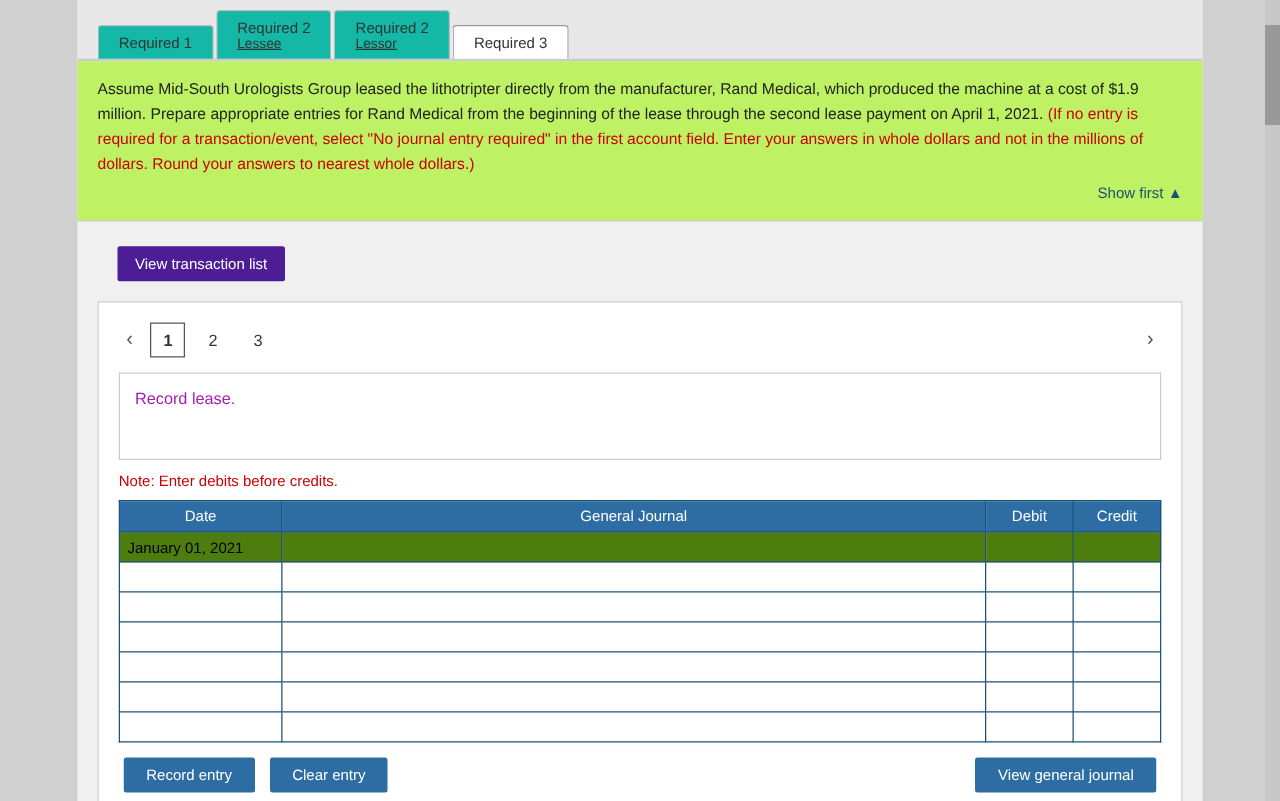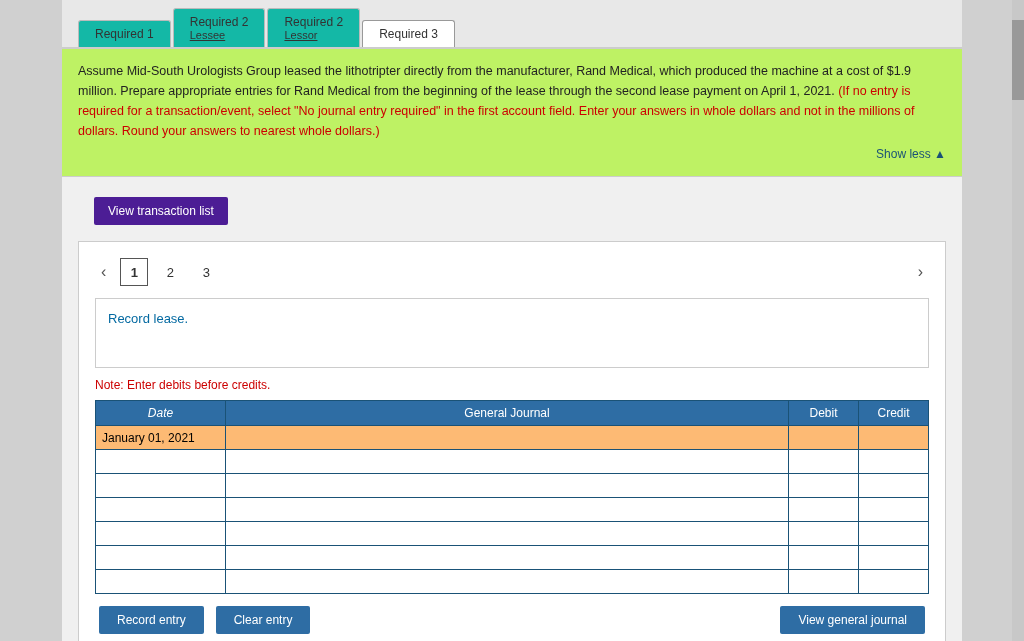--- a/index.html
+++ b/index.html
@@ -143,21 +143,21 @@
       color: #333;
     }
 
     
     .record-lease-box {
       border: 1px solid #ccc;
       padding: 12px;
       min-height: 70px;
       margin-bottom: 10px;
       font-size: 13px;
-      color: #0369a1;
+      color: #a21caf;
     }
 
     .note-text {
       color: #cc0000;
       font-size: 12px;
       margin-bottom: 8px;
     }
 
     
     .journal-table {
@@ -171,21 +171,20 @@
       color: #fff;
       padding: 5px 8px;
       font-size: 12px;
       font-weight: normal;
       border: 1px solid #1a5276;
       text-align: center;
     }
 
     .journal-table th.date-col {
       width: 130px;
-      font-style: italic;
     }
 
     .journal-table th.journal-col {
       text-align: center;
     }
 
     .journal-table th.amount-col {
       width: 70px;
       text-align: center;
     }
@@ -196,21 +195,21 @@
       height: 24px;
       font-size: 12px;
       background: #fff;
     }
 
     .journal-table td.date-cell {
       width: 130px;
     }
 
     .journal-table tr:first-child td {
-      background: #fdba74;
+      background: #4d7c0f;
     }
 
     
     .bottom-buttons {
       display: flex;
       gap: 12px;
       margin-top: 8px;
       padding: 0 4px;
     }
 
@@ -280,21 +279,21 @@
       <span class="tab-line2">Lessor</span>
     </div>
     <div class="tab active">
       <span>Required 3</span>
     </div>
   </div>
 
   <div class="description-block">
     <span>Assume Mid-South Urologists Group leased the lithotripter directly from the manufacturer, Rand Medical, which produced the machine at a cost of $1.9 million. Prepare appropriate entries for Rand Medical from the beginning of the lease through the second lease payment on April 1, 2021.</span>
     <span class="red-text"> <span>(If no entry is required for a transaction/event, select "No journal entry required" in the first account field. Enter your answers in whole dollars and not in the millions of dollars. Round your answers to nearest whole dollars.)</span></span>
-    <div class="show-less">Show less ▲</div>
+    <div class="show-less">Show first ▲</div>
   </div>
 
   <div style="padding: 8px 16px 4px 16px;">
     <button class="view-transaction-btn">View transaction list</button>
   </div>
 
   <div class="journal-card">
 
 
     <div class="page-nav">

